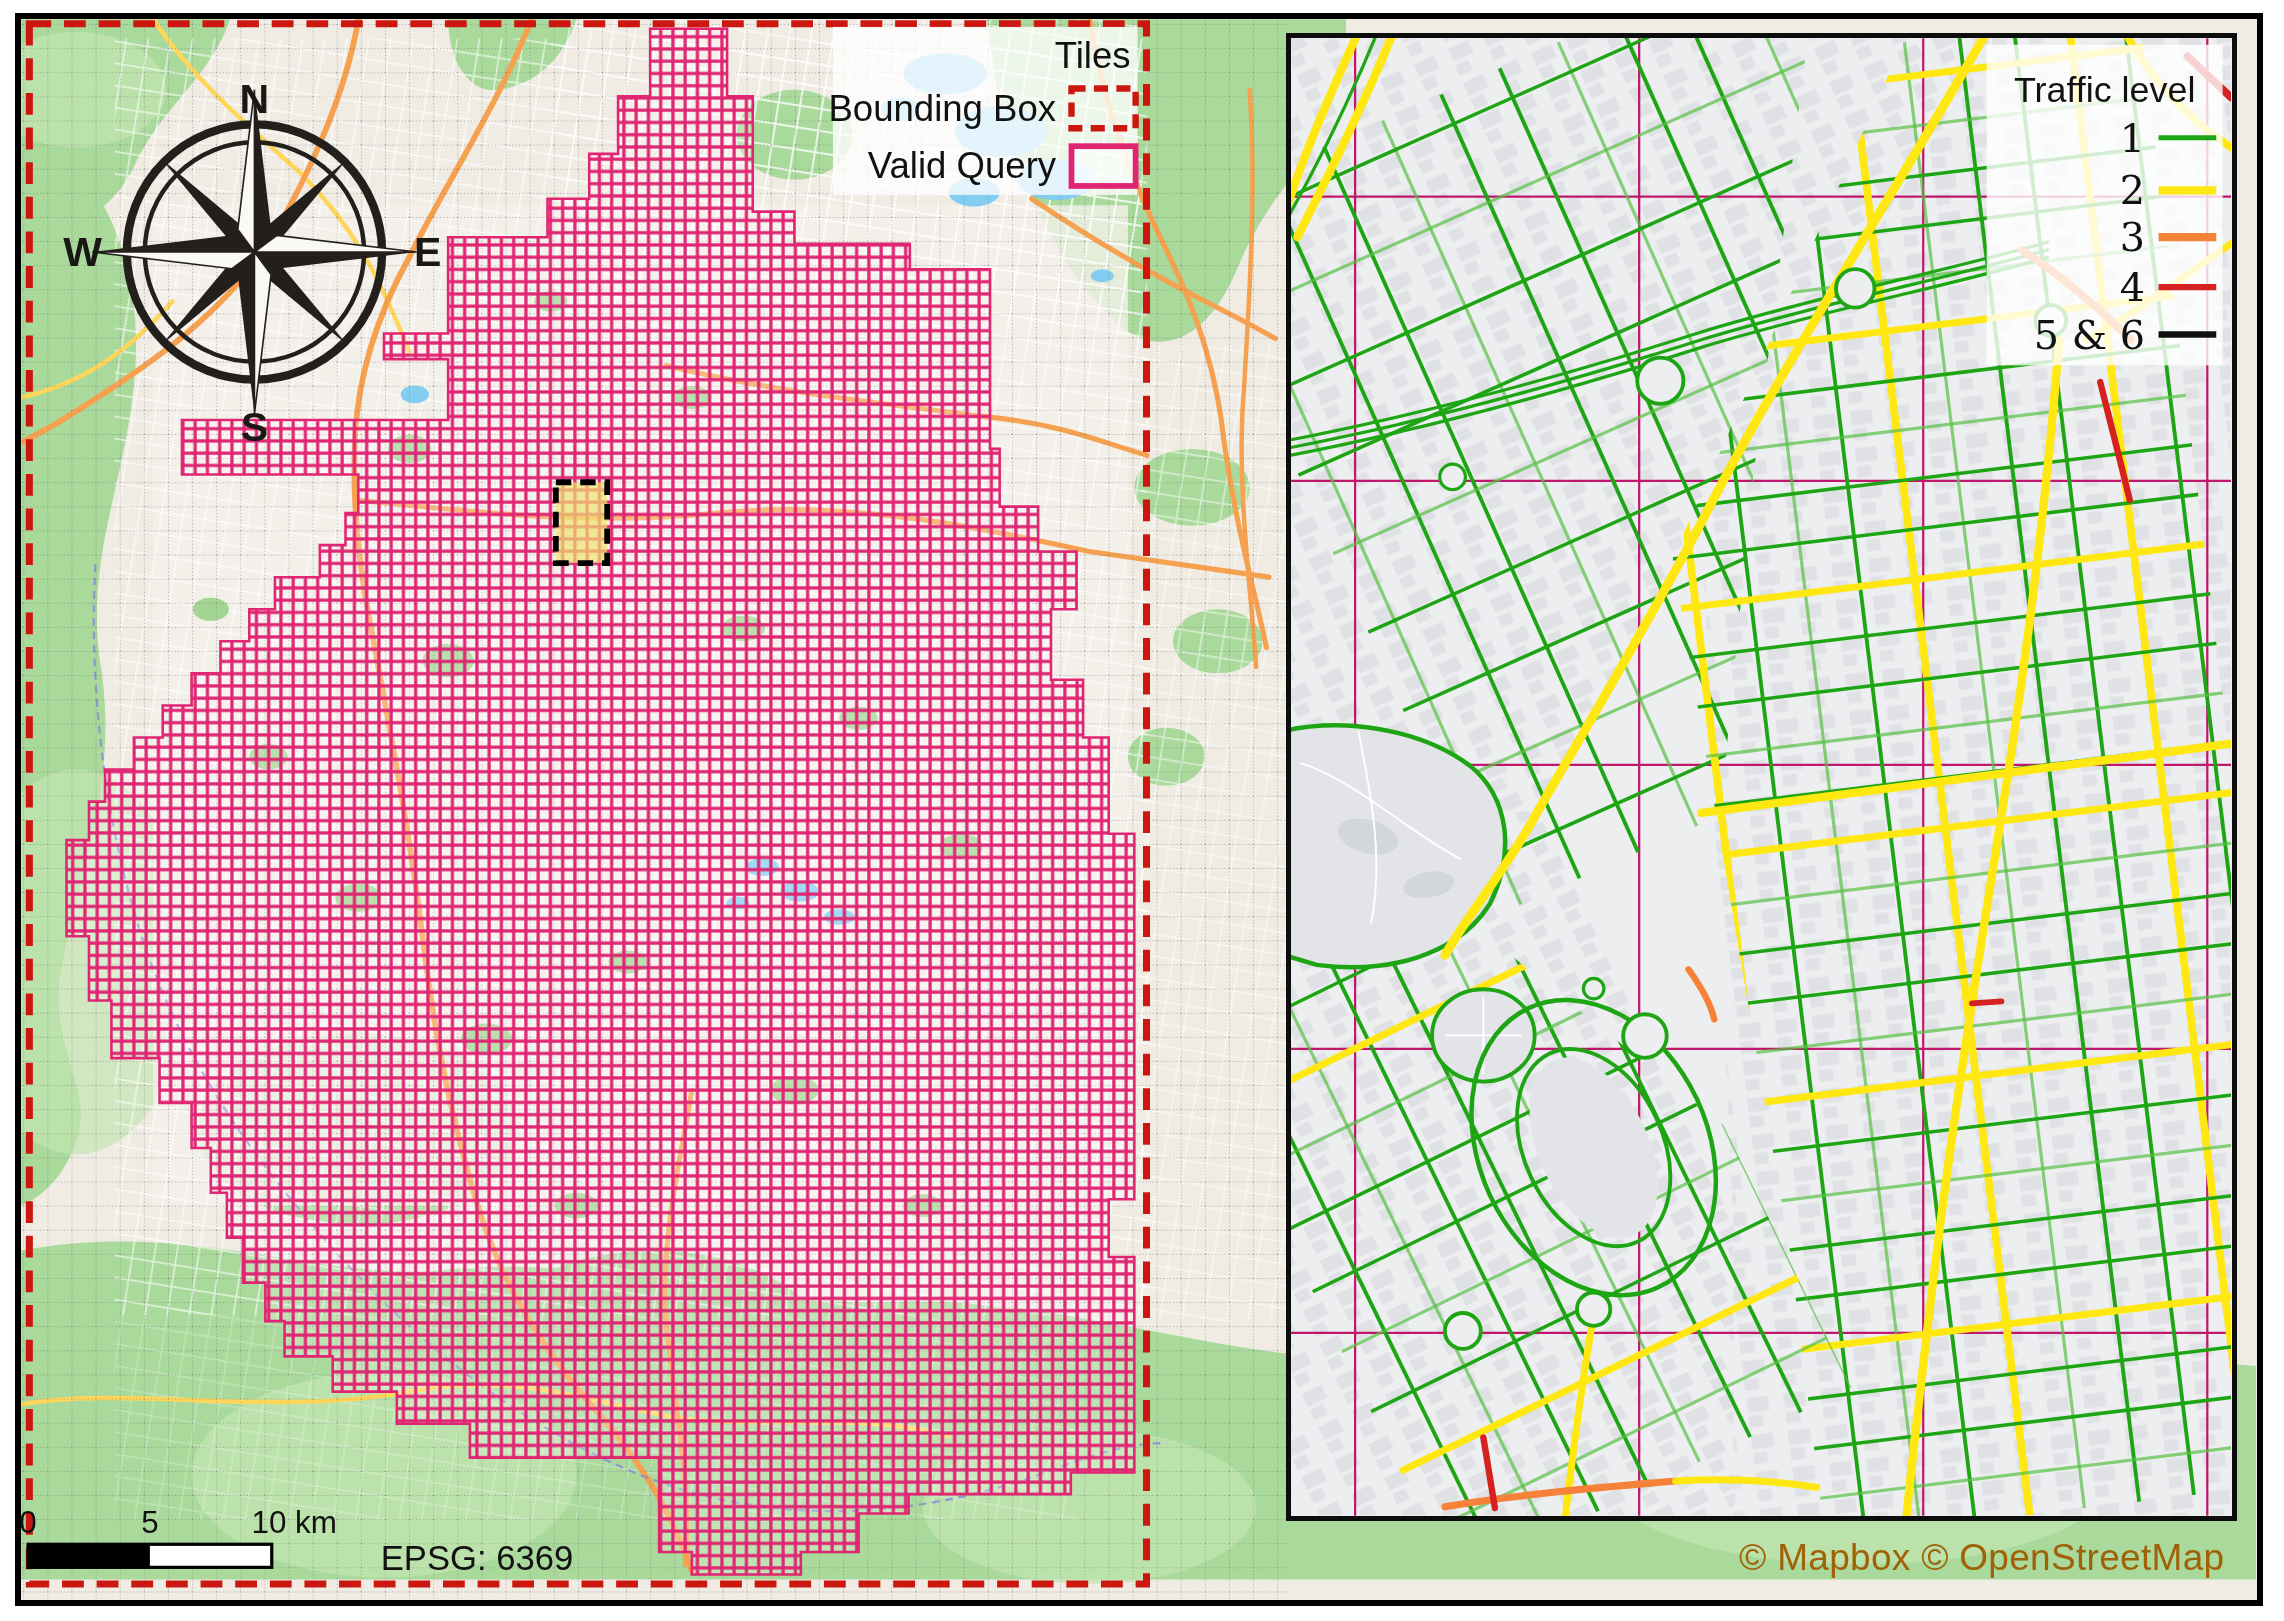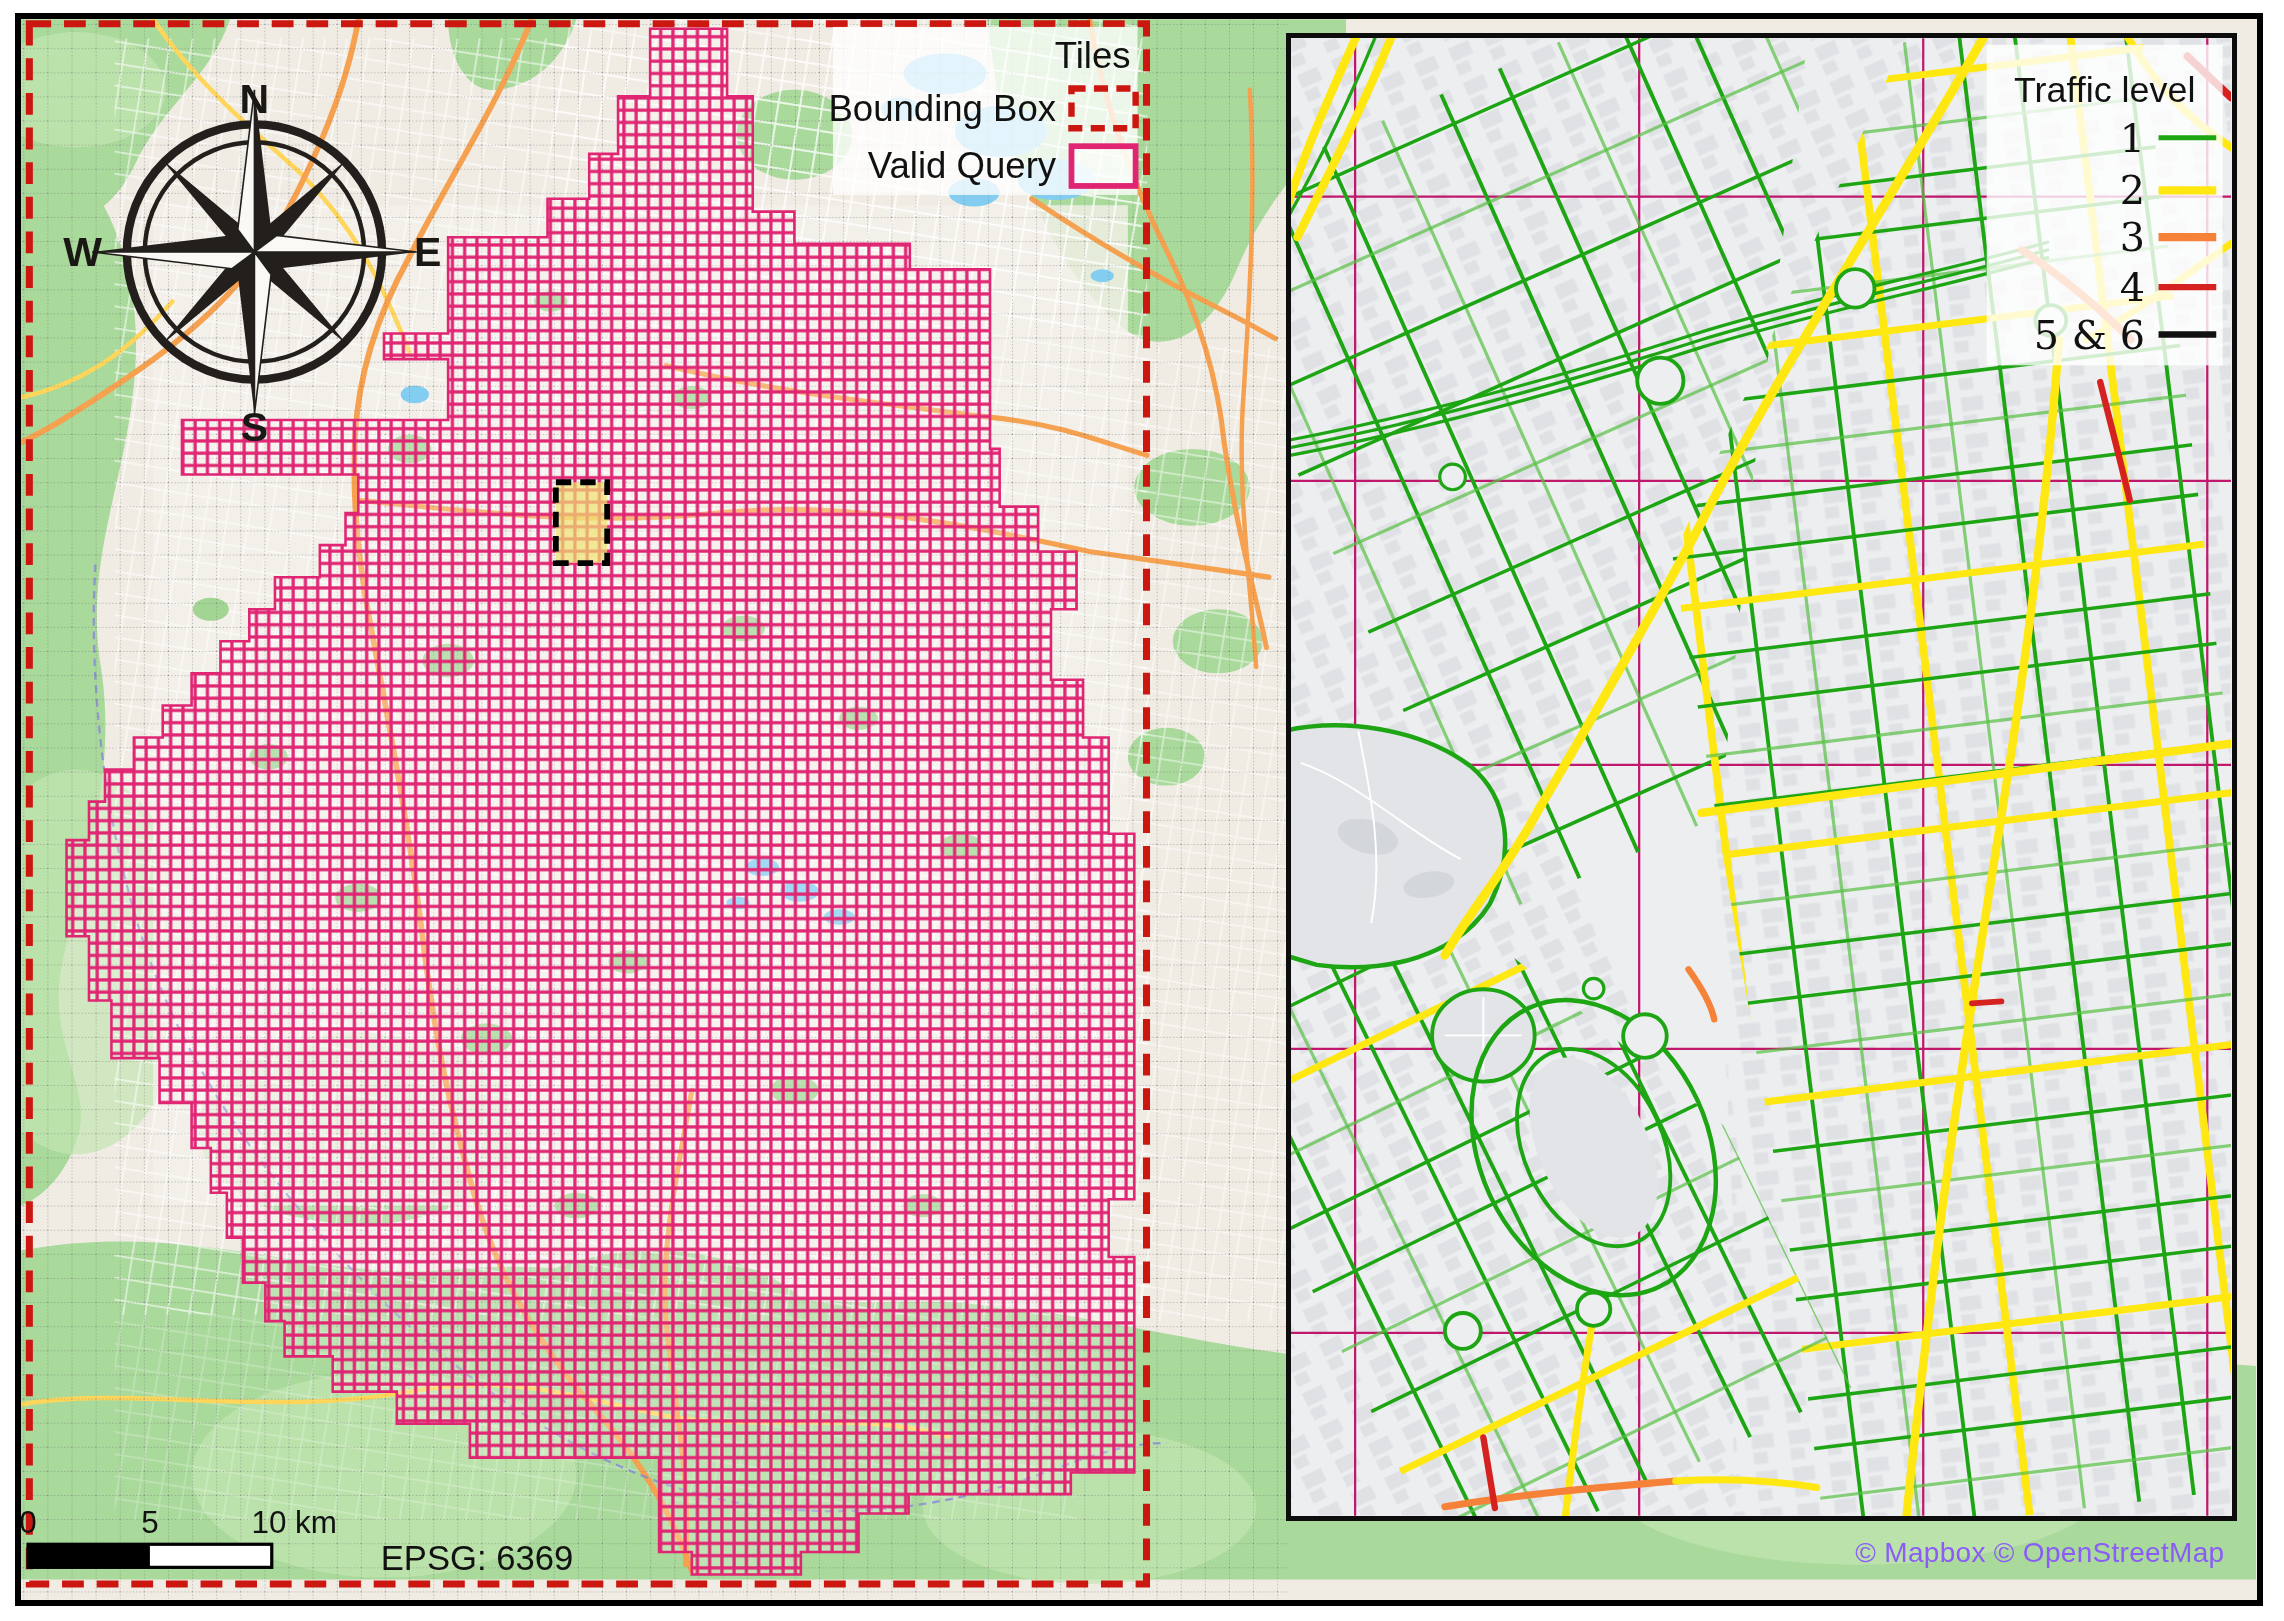--- a/index.html
+++ b/index.html
@@ -3,21 +3,21 @@
 <meta charset="utf-8">
 <style>
   html,body{margin:0;padding:0;background:#fff;}
   #page{position:relative;width:2284px;height:1621px;background:#fff;overflow:hidden;
         font-family:"Liberation Sans",sans-serif;}
   #frame{position:absolute;left:15.4px;top:13px;width:2248px;height:1593px;
          border:6.4px solid #000;box-sizing:border-box;background:#f0ece4;overflow:hidden;}
   #basemap{position:absolute;left:0;top:0;}
   #inset{position:absolute;left:1265px;top:14px;width:951px;height:1488px;
          border:5.1px solid #0d0d0d;box-sizing:border-box;background:#eceef0;overflow:hidden;}
-  #attr{position:absolute;top:1518px;right:33px;font-size:28px;color:#8b5cf6;letter-spacing:0.3px;}
+  #attr{position:absolute;top:1518px;right:33px;font-size:37px;color:#a16207;letter-spacing:0.3px;}
   .svgtxt{font-family:"Liberation Sans",sans-serif;}
   text{user-select:none;}
 </style>
 </head>
 <body>
 
 <div id="page">
  <div id="frame">
 
   <svg id="basemap" width="2235" height="1580" viewBox="34 30 3485 2463" xmlns="http://www.w3.org/2000/svg">

